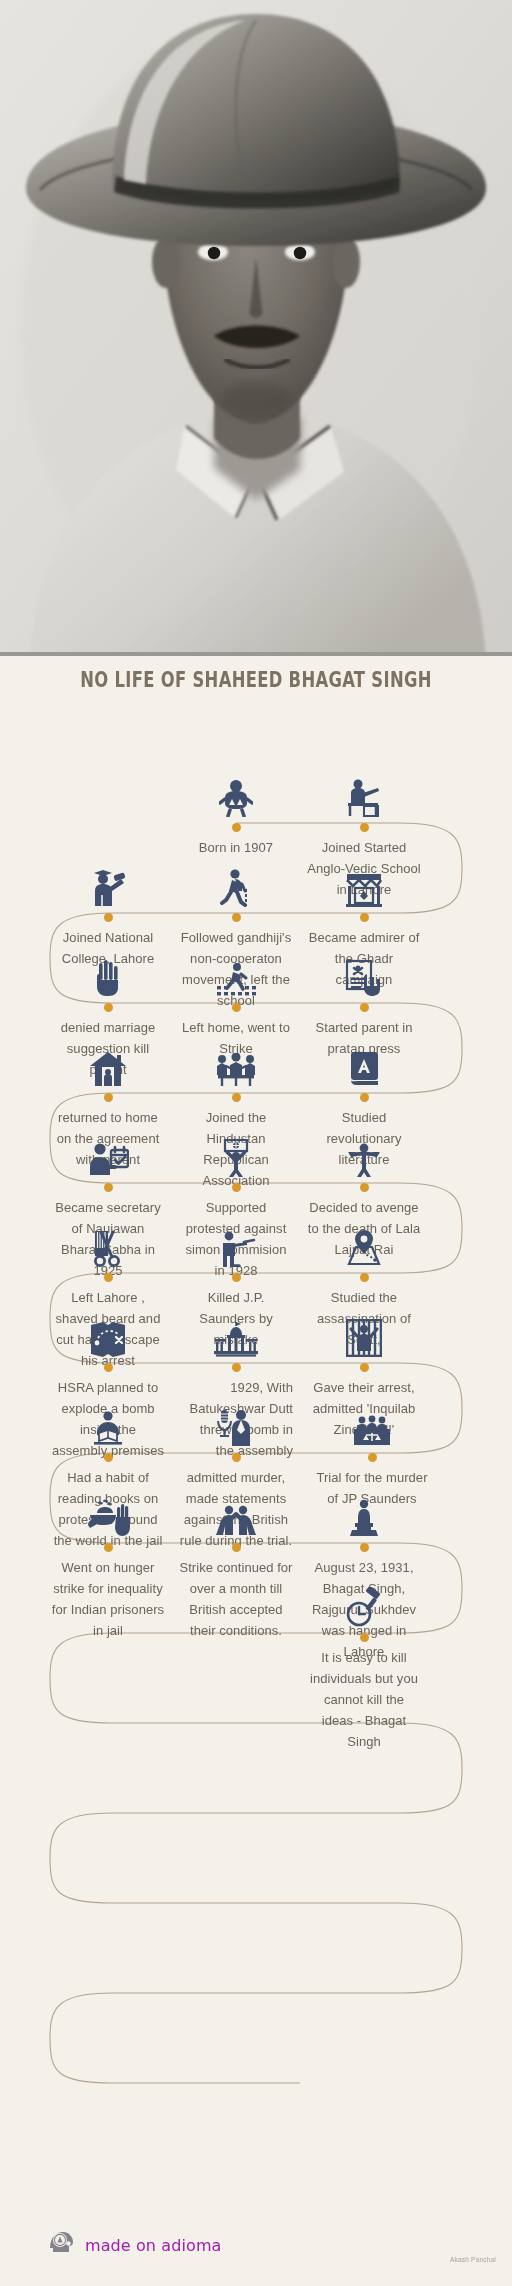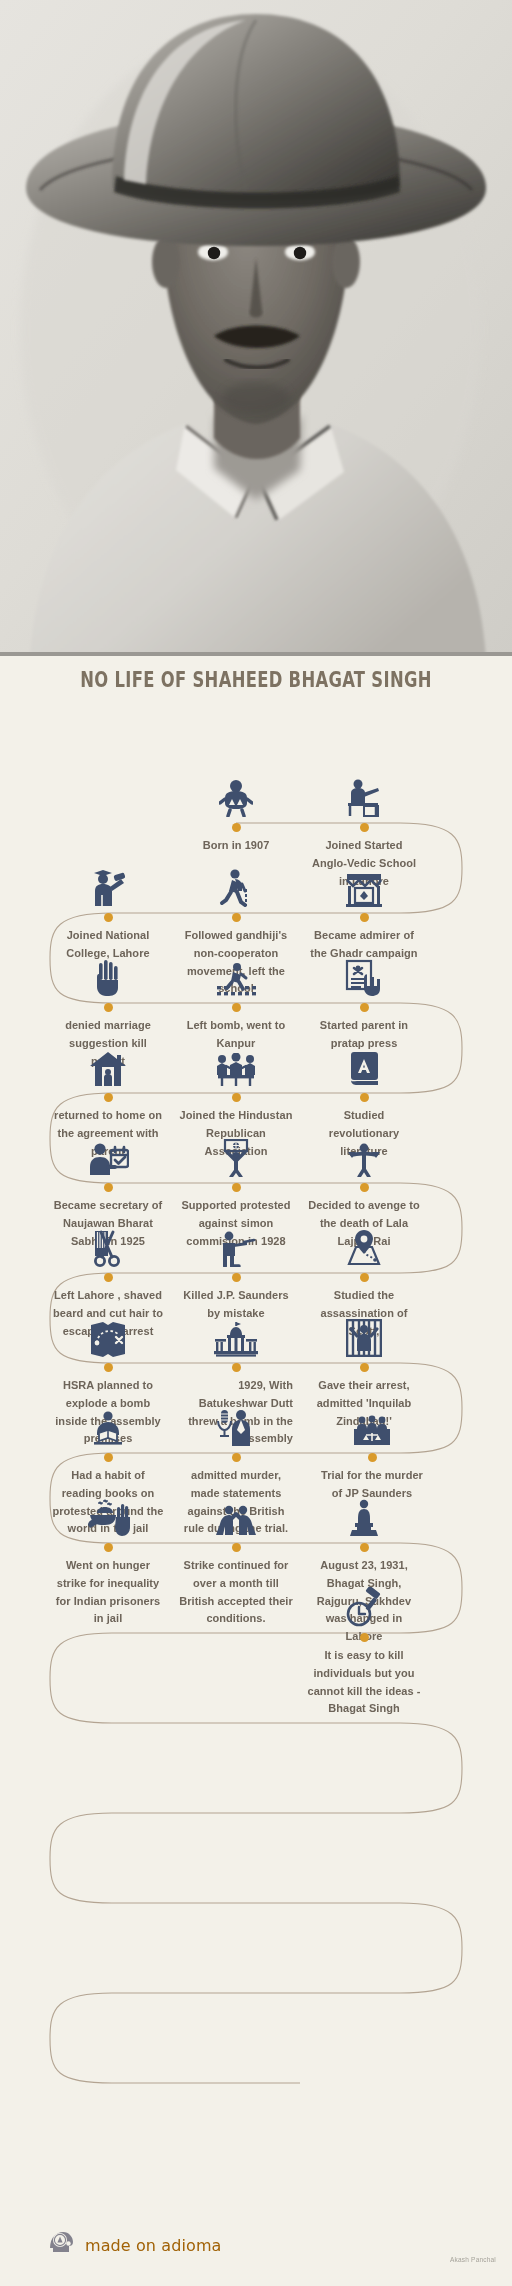--- a/index.html
+++ b/index.html
@@ -63,41 +63,40 @@
   .node .icon-wrap svg { display: block; }
 
   .node .dot {
     width: 9px; height: 9px;
     border-radius: 50%;
     background: #d99a2b;
     margin: 6px auto 5px auto;
   }
 
   .node .caption {
-    font-size: 11px;
+    font-size: 13px;
     line-height: 1.62;
     color: #6d6459;
     padding: 0 3px;
     letter-spacing: 0.05px;
-    font-weight: bold;
   }
 
   
   #footer-logo {
     position: absolute;
     left: 46px;
     top: 2228px;
     display: flex;
     align-items: center;
     gap: 9px;
   }
   #footer-logo .logo-text {
     font-family: "DejaVu Sans", sans-serif;
     font-size: 16px;
-    color: #a16207;
+    color: #a21caf;
     letter-spacing: 0.1px;
   }
   #footer-credit {
     position: absolute;
     right: 16px;
     top: 2256px;
     font-size: 6.5px;
     color: #a5a29a;
     letter-spacing: 0.2px;
   }
@@ -298,21 +297,21 @@
             <rect x="1" y="29" width="4" height="3.4"></rect>
             <rect x="8" y="29" width="4" height="3.4"></rect>
             <rect x="15" y="29" width="4" height="3.4"></rect>
             <rect x="22" y="29" width="4" height="3.4"></rect>
             <rect x="29" y="29" width="4" height="3.4"></rect>
             <rect x="36" y="29" width="4" height="3.4"></rect>
           </g>
         </svg>
       </div>
       <div class="dot"></div>
-      <div class="caption">Left bomb, went to Kanpur</div>
+      <div class="caption">Left home, went to Strike</div>
     </div>
     <div class="node" style="left: 304px; top: 941px;">
       <div class="icon-wrap">
         <svg width="38" height="38" viewBox="0 0 38 38">
           <rect x="2" y="2" width="24" height="28" fill="none" stroke="#3f4f6d" stroke-width="2.2"></rect>
           <path d="M9 9 L17 15 M17 9 L9 15" stroke="#3f4f6d" stroke-width="2.6" stroke-linecap="round"></path>
           <circle cx="13" cy="9" r="2.4" fill="#3f4f6d"></circle>
           <g stroke="#3f4f6d" stroke-width="2">
             <path d="M6 20 H22"></path>
             <path d="M6 24 H22"></path>

